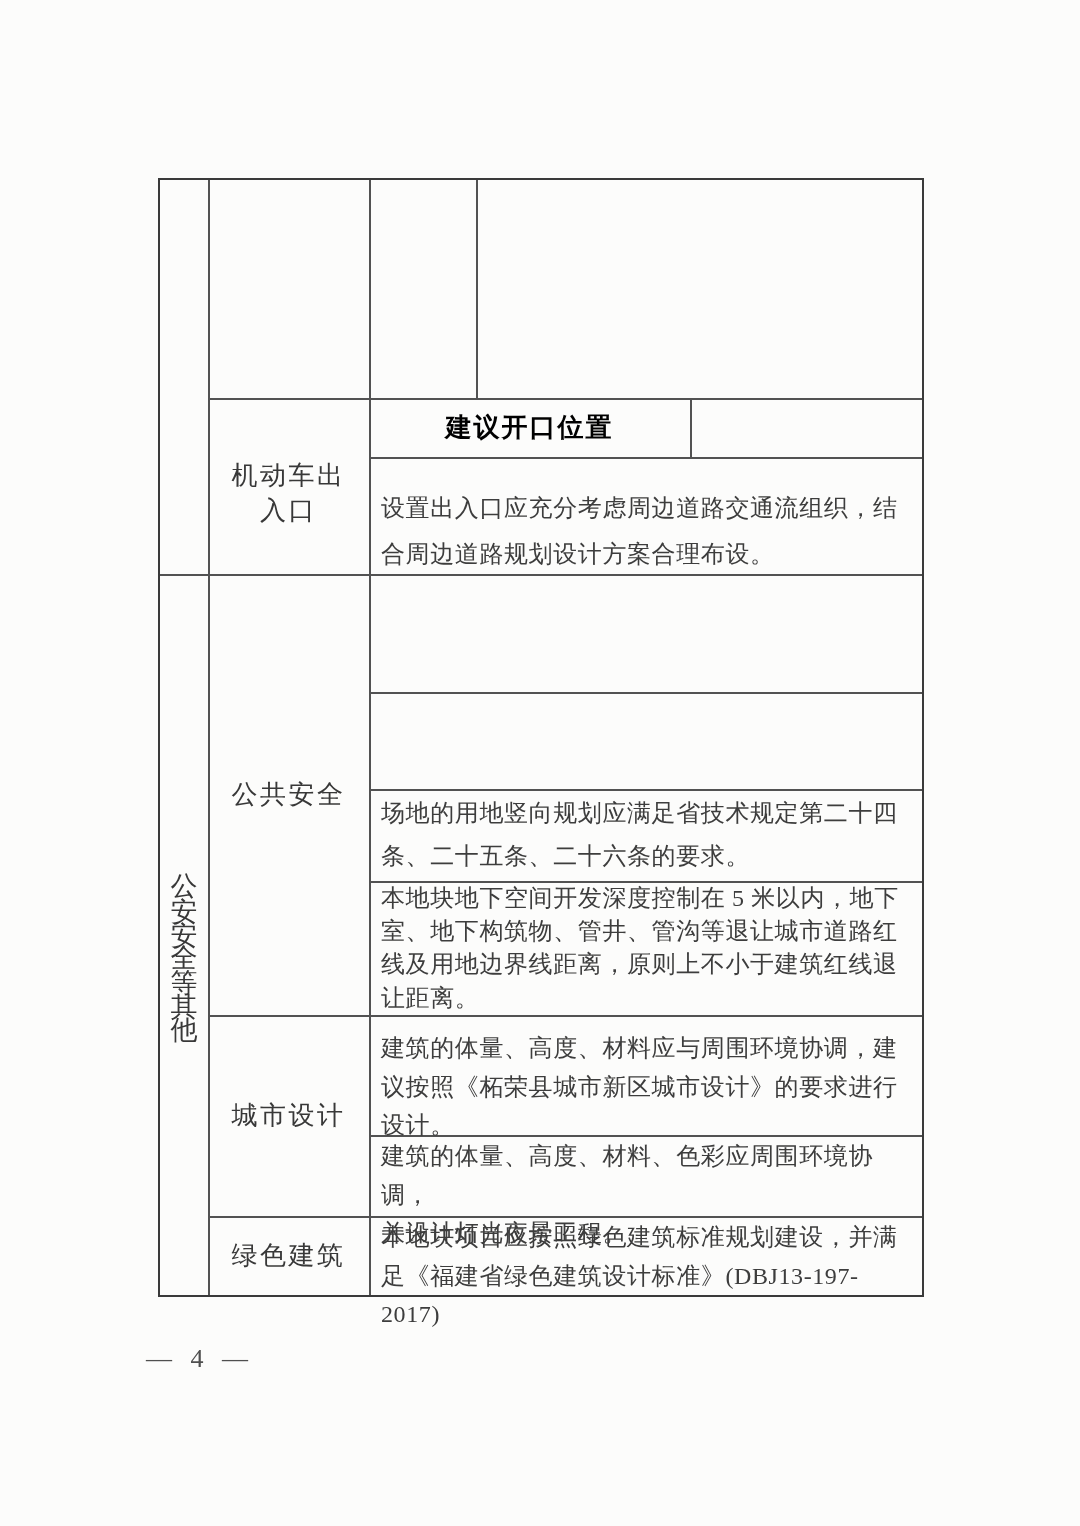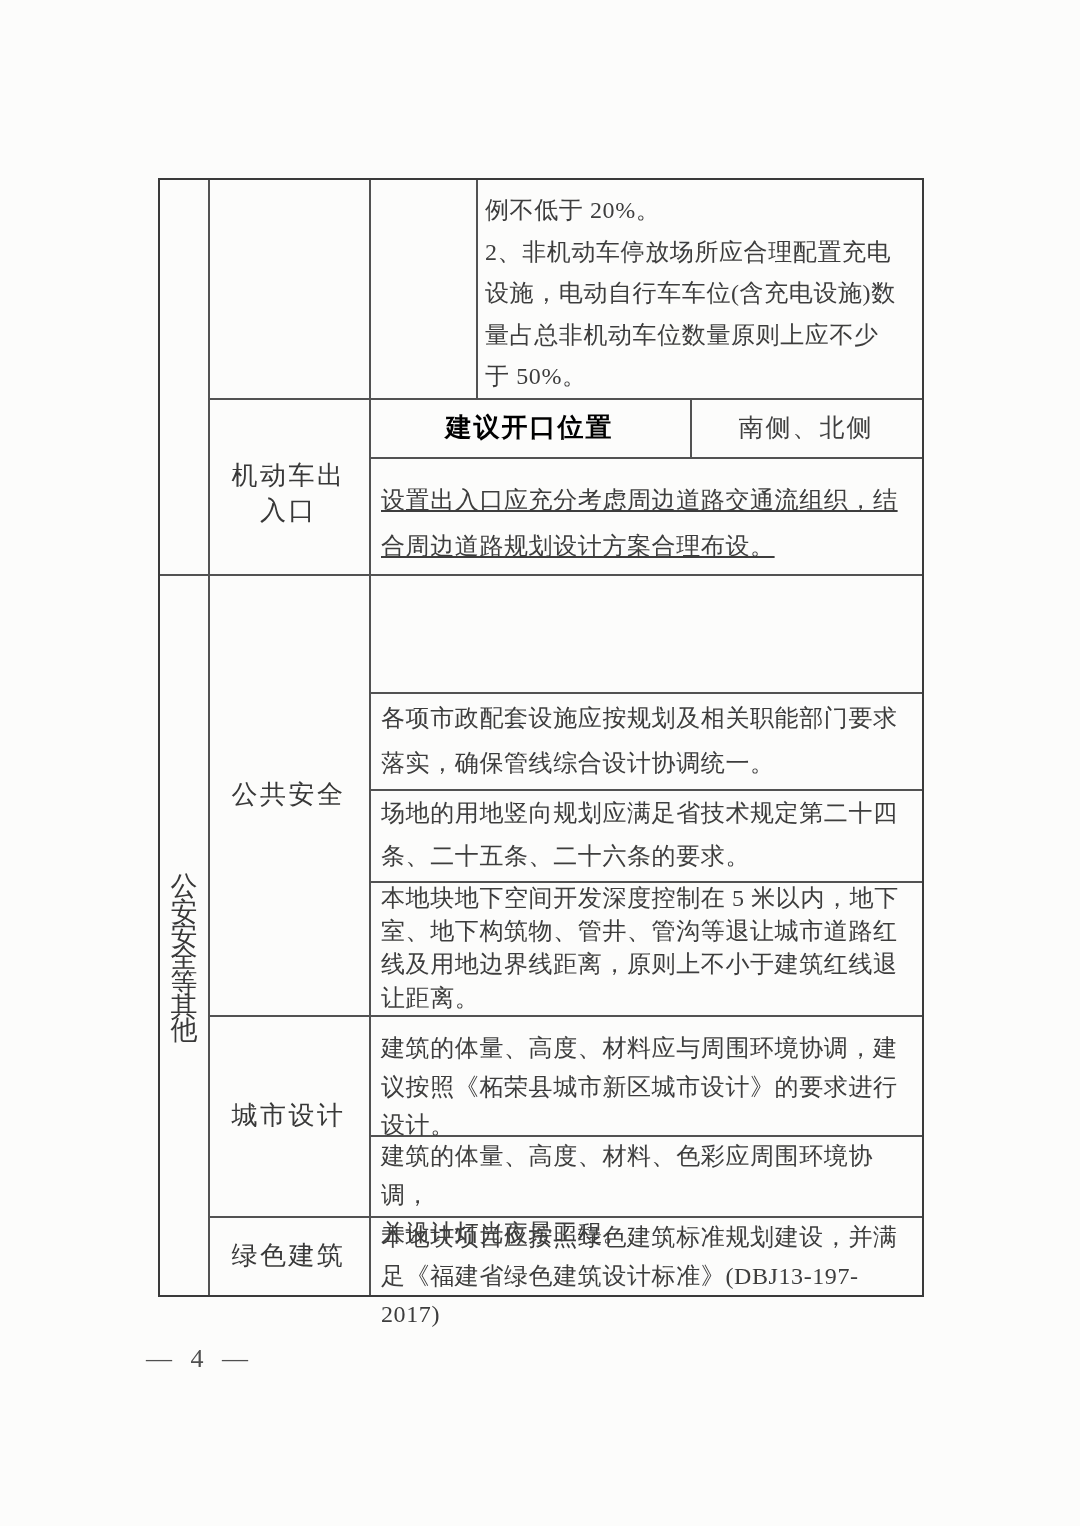--- a/index.html
+++ b/index.html
@@ -99,44 +99,36 @@
     <div class="hline" style="top:218px; left:48px; width:714px;"></div>
     <div class="hline" style="top:277px; left:209px; width:553px;"></div>
     <div class="hline" style="top:394px; left:0; width:762px;"></div>
     <div class="hline" style="top:512px; left:209px; width:553px;"></div>
     <div class="hline" style="top:609px; left:209px; width:553px;"></div>
     <div class="hline" style="top:701px; left:209px; width:553px;"></div>
     <div class="hline" style="top:835px; left:48px; width:714px;"></div>
     <div class="hline" style="top:955px; left:209px; width:553px;"></div>
     <div class="hline" style="top:1036px; left:48px; width:714px;"></div>
 
-    <div class="cell body-text lines" style="left:325px; top:0; width:437px; height:218px; padding-top:10px; line-height:41.5px;">例不低于 20%。
-2、非机动车停放场所应合理配置充电
-设施，电动自行车车位(含充电设施)数
-量占总非机动车位数量原则上应不少
-于 50%。</div>
 
     <div class="cell center-flex row-label" style="left:48px; top:218px; width:161px; height:176px; line-height:35px; padding:0 12px;margin-top:7px;">机动车出入口</div>
 
     <div class="cell center-flex opening-header" style="left:209px; top:218px; width:321px; height:59px;">建议开口位置</div>
 
-    <div class="cell center-flex opening-value" style="left:530px; top:218px; width:232px; height:59px;">南侧、北侧</div>
 
-    <div class="cell body-text lines" style="left:221px; top:277px; width:534px; height:117px; padding-top:20px; line-height:46px;text-decoration:underline;">设置出入口应充分考虑周边道路交通流组织，结
+    <div class="cell body-text lines" style="left:221px; top:277px; width:534px; height:117px; padding-top:28px; line-height:46px;">设置出入口应充分考虑周边道路交通流组织，结
 合周边道路规划设计方案合理布设。</div>
 
     <div class="cell v-label-cell" style="left:0; top:394px; width:48px; height:721px;">
       <div class="v-label">公安安全等其他</div>
     </div>
 
     <div class="cell center-flex row-label" style="left:48px; top:394px; width:161px; height:441px;">公共安全</div>
 
 
-    <div class="cell body-text lines" style="left:221px; top:512px; width:536px; height:97px; padding-top:4px; line-height:45px;">各项市政配套设施应按规划及相关职能部门要求
-落实，确保管线综合设计协调统一。</div>
 
     <div class="cell body-text lines" style="left:221px; top:609px; width:536px; height:68px; padding-top:3px; line-height:43px;">场地的用地竖向规划应满足省技术规定第二十四
 条、二十五条、二十六条的要求。</div>
 
     <div class="cell body-text lines" style="left:221px; top:701px; width:536px; height:134px; padding-top:1px; line-height:33.2px;">本地块地下空间开发深度控制在 5 米以内，地下
 室、地下构筑物、管井、管沟等退让城市道路红
 线及用地边界线距离，原则上不小于建筑红线退
 让距离。</div>
 
     <div class="cell center-flex row-label" style="left:48px; top:835px; width:161px; height:201px;">城市设计</div>

